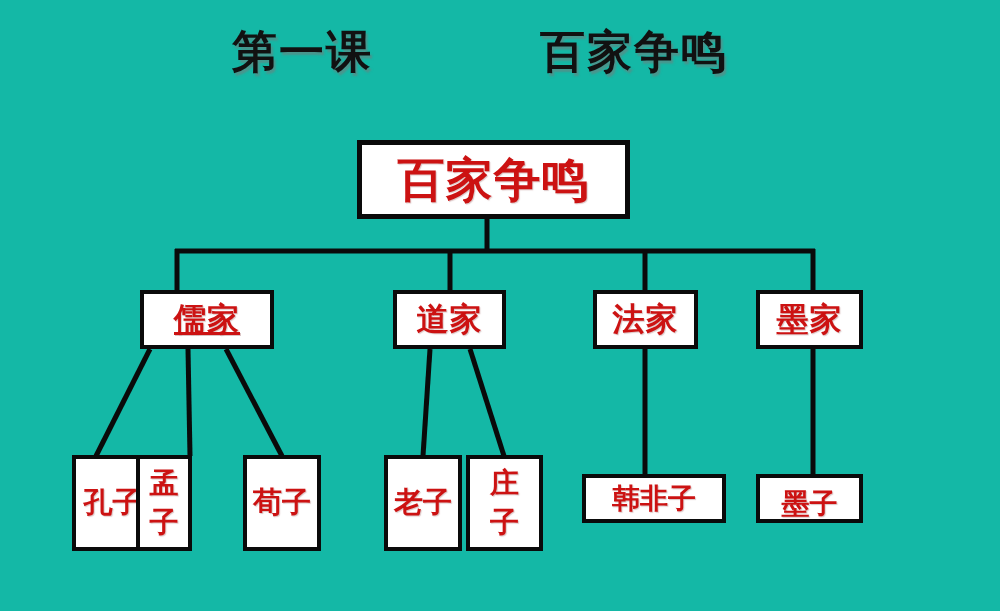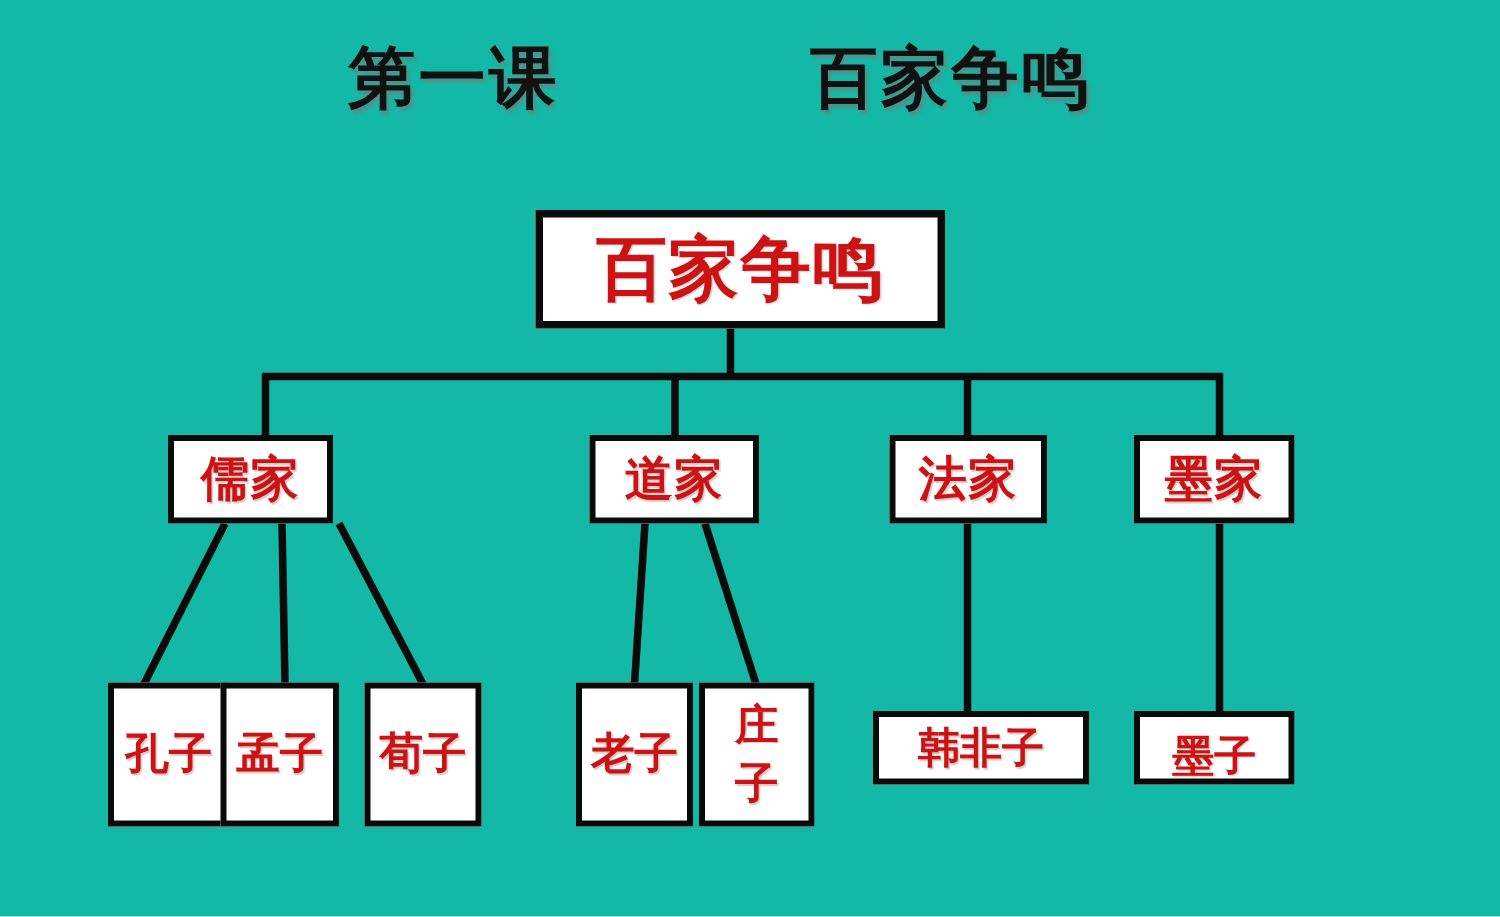--- a/index.html
+++ b/index.html
@@ -81,34 +81,34 @@
     border-width: 5px;
     font-size: 47px;
     letter-spacing: 1px;
   }
   .node-school {
     top: 290px;
     height: 59px;
     font-size: 32px;
     letter-spacing: 1px;
   }
-  .node-school.s0 { left: 112px; width: 110px; }
+  .node-school.s0 { left: 140px; width: 134px; text-decoration: underline; }
   .node-school.s1 { left: 393px; width: 113px; }
   .node-school.s2 { left: 593px; width: 105px; justify-content: center; }
   .node-school.s3 { left: 756px; width: 107px; }
 
   .node-person-tall {
     top: 455px;
     height: 96px;
     font-size: 29px;
     padding: 0 6px;
     line-height: 1.35;
   }
   .node-person-tall.p0 { left: 72px;  width: 81px; }
-  .node-person-tall.p1 { left: 147px; width: 79px; }
+  .node-person-tall.p1 { left: 136px; width: 56px; }
   .node-person-tall.p2 { left: 243px; width: 78px; }
   .node-person-tall.p3 { left: 384px; width: 78px; }
   .node-person-tall.p4 { left: 466px; width: 77px; }
 
   .node-person-wide {
     top: 474px;
     height: 49px;
     font-size: 28px;
   }
   .node-person-wide.w0 { left: 582px; width: 144px; }

